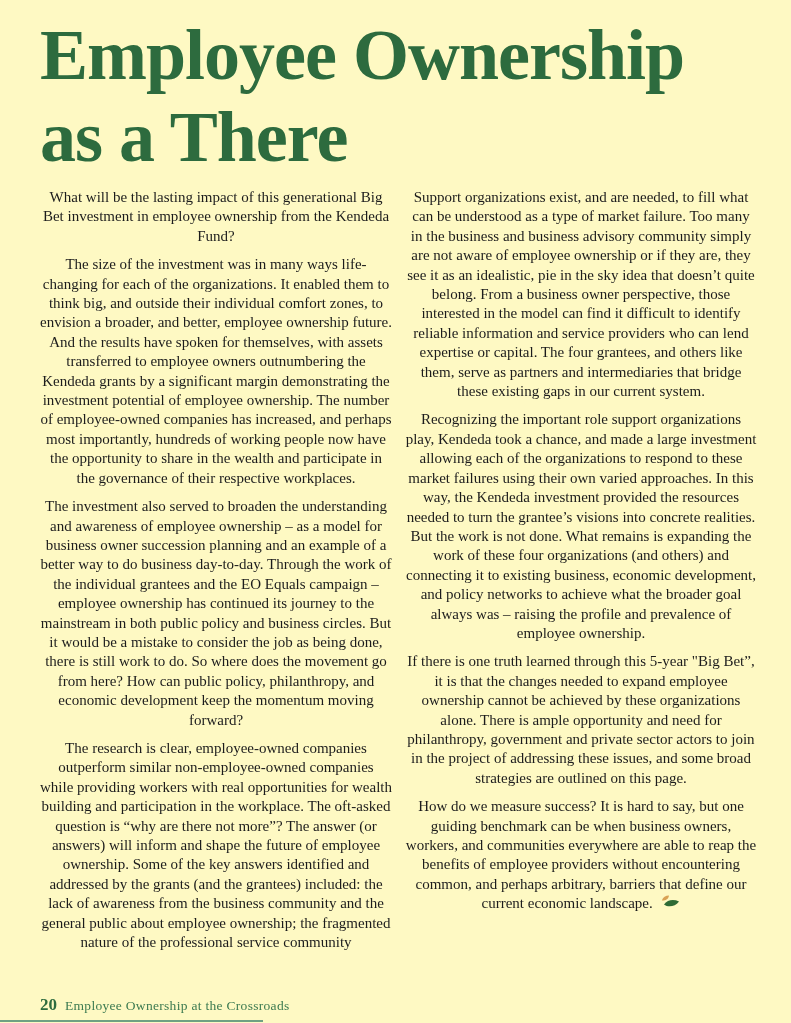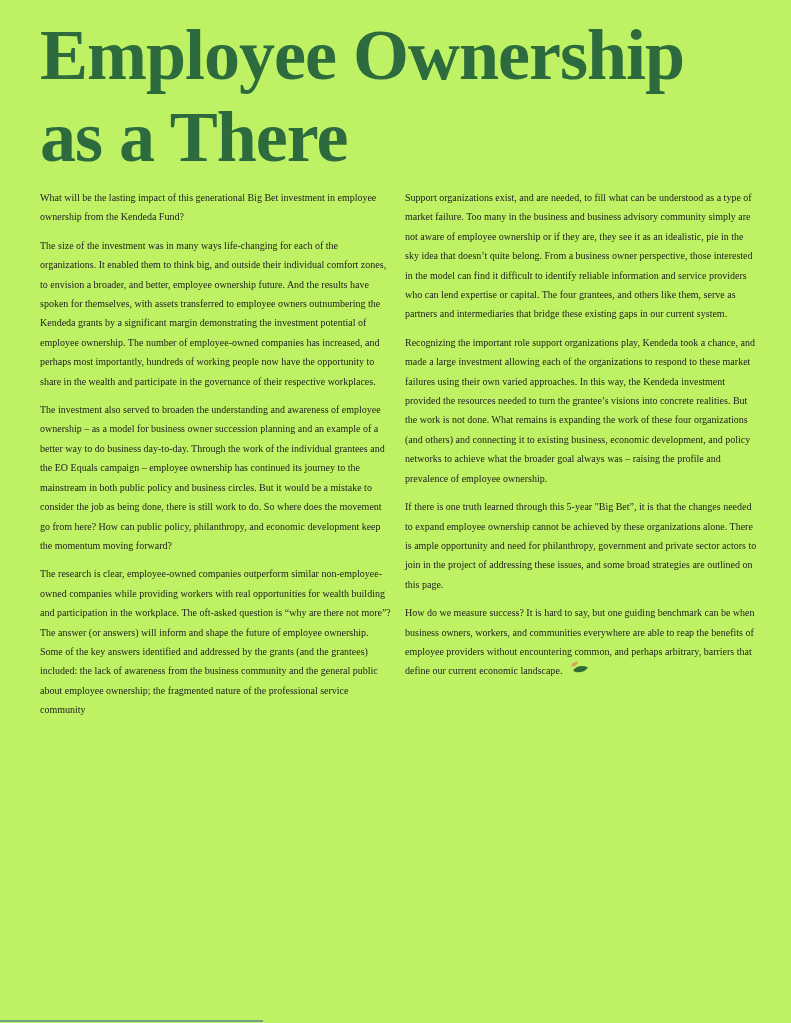--- a/index.html
+++ b/index.html
@@ -4,21 +4,21 @@
 <style>
   html, body {
     margin: 0;
     padding: 0;
     background: #ffffff;
   }
   .page {
     position: relative;
     width: 791px;
     height: 1023px;
-    background: #bef264;
+    background: #fef9c3;
     overflow: hidden;
     font-family: "Liberation Serif", "DejaVu Serif", serif;
     color: #1c1c1c;
   }
   .title {
     margin: 14px 30px 0 40px;
     font-family: "Liberation Serif", "DejaVu Serif", serif;
     font-weight: bold;
     font-size: 72px;
     line-height: 82px;
@@ -26,23 +26,23 @@
     letter-spacing: -1px;
   }
   .title .title-line { display: block; }
   .columns {
     display: flex;
     margin: 10px 34px 0 40px;
     column-gap: 13px;
   }
   .col {
     flex: 1 1 0;
-    font-size: 10px;
+    font-size: 15px;
     line-height: 19.4px;
-    text-align: left;
+    text-align: center;
   }
   .col p {
     margin: 0 0 9px 0;
   }
   .col p:last-child { margin-bottom: 0; }
   .leaf-mark {
     display: inline-block;
     vertical-align: -1px;
     margin-left: 4px;
   }
@@ -99,15 +99,19 @@
         <span class="leaf-mark">
           <svg width="20" height="14" viewBox="0 0 20 14" aria-hidden="true">
             <path d="M9 0.5 C5.5 0.5 3 2.2 1.8 5.6 C5.6 5.8 8.5 4.2 9 0.5 Z" fill="#d9a254"></path>
             <path d="M4 9.4 C7.5 4.6 13.5 3.8 19 6.4 C15 11.8 8 12.6 4 9.4 Z" fill="#2e6b35"></path>
           </svg>
         </span>
       </p>
     </div>
   </div>
 
+  <div class="footer">
+    <span class="page-number">20</span>
+    <span class="book-title">Employee Ownership at the Crossroads</span>
+  </div>
   <div class="footer-rule"></div>
 
 </div>
 
 </body></html>

